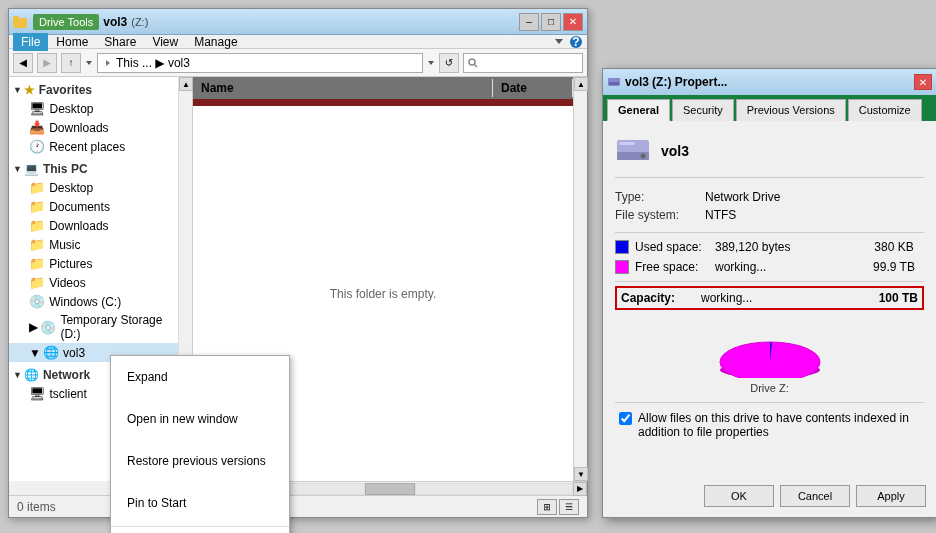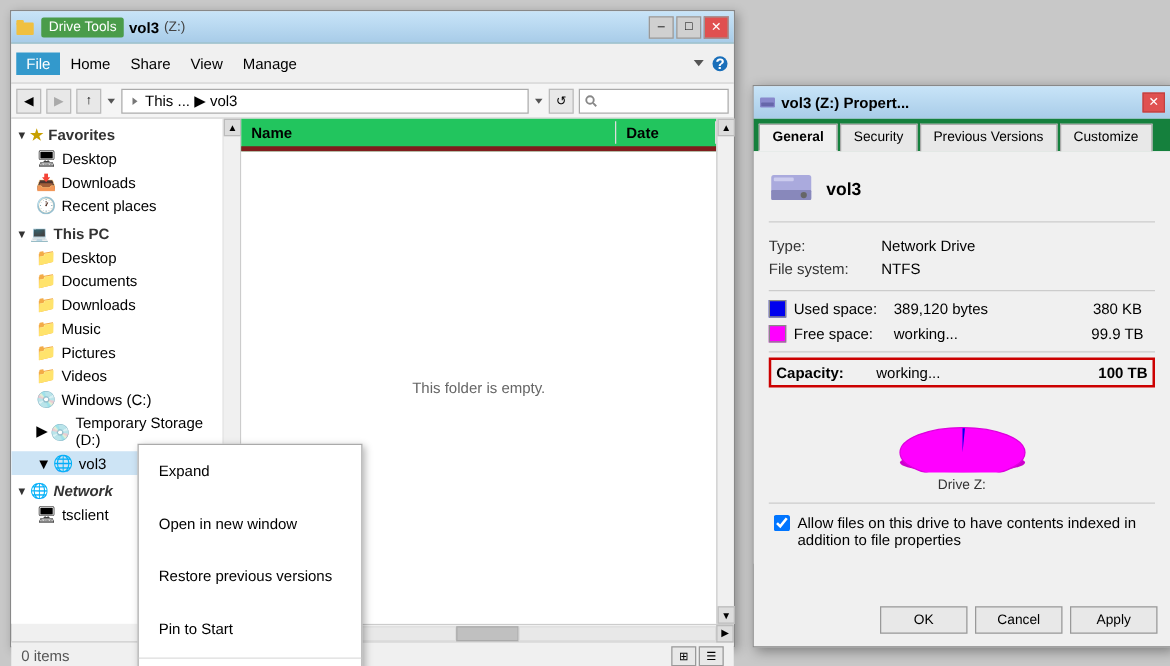--- a/index.html
+++ b/index.html
@@ -53,21 +53,21 @@
       border: 1px solid #999;
       cursor: pointer;
       display: flex; align-items: center; justify-content: center;
       font-size: 10px;
     }
     .title-btn.close { background: #e05050; color: white; }
     .title-btn.maximize { background: #d0d0d0; }
 
     
     .menu-bar {
-      height: 32px;
+      height: 14px;
       background: #f0f0f0;
       display: flex;
       align-items: center;
       padding: 0 4px;
       border-bottom: 1px solid #ccc;
     }
     .menu-item {
       padding: 2px 8px;
       cursor: pointer;
       color: #000;
@@ -157,22 +157,22 @@
 
     
     .file-list {
       flex: 1;
       background: white;
       display: flex;
       flex-direction: column;
     }
     .file-list-header {
       display: flex;
-      background: #22c55e;
-      border-bottom: 4px solid #7f1d1d;
+      background: #737373;
+      border-bottom: 7px solid #7f1d1d;
       padding: 2px 0;
       font-size: 11px;
       font-weight: bold;
     }
     .file-list-header .col { padding: 2px 8px; border-right: 1px solid #ddd; }
     .file-list-body {
       flex: 1;
       display: flex;
       align-items: center;
       justify-content: center;
@@ -516,21 +516,21 @@
           <span class="arrow" style="margin-right:2px;">▼</span>
           <span class="icon">🌐</span>
           <span>vol3</span>
         </div>
       </div>
 
       <div class="sidebar-section">
         <div class="sidebar-header">
           <span class="arrow">▼</span>
           <span style="color:#888;">🌐</span>
-          <span style="margin-left:4px;font-style:italic;">Network</span>
+          <span style="margin-left:4px;">Network</span>
         </div>
         <div class="sidebar-item">
           <span class="icon">🖥</span>
           <span>tsclient</span>
         </div>
       </div>
     </div>
 
     <div style="display:flex;flex:1;">
       <div style="display:flex;flex-direction:column;width:14px;background:#f0f0f0;border-right:1px solid #ccc;">

